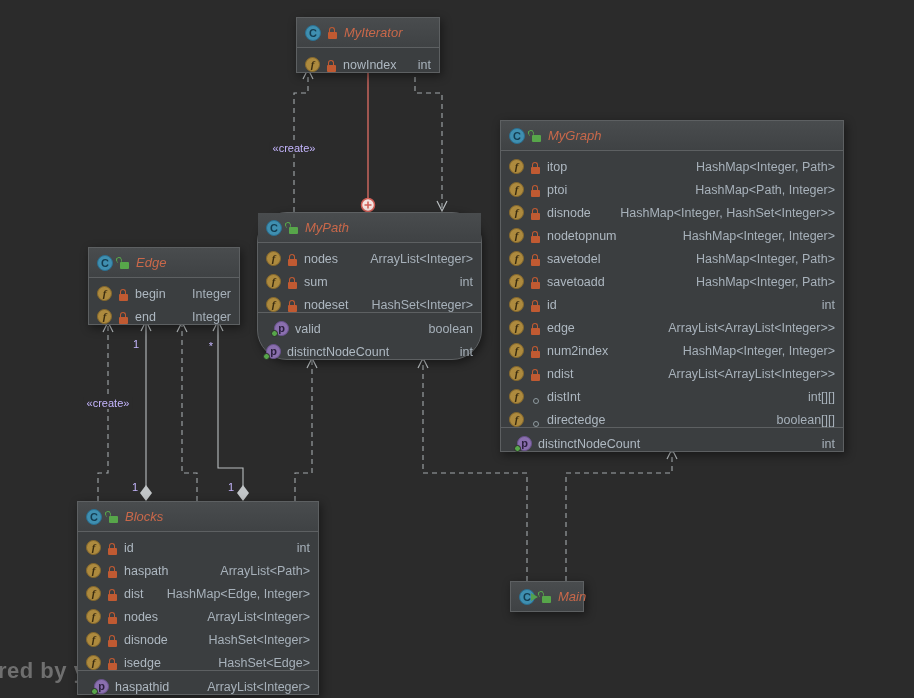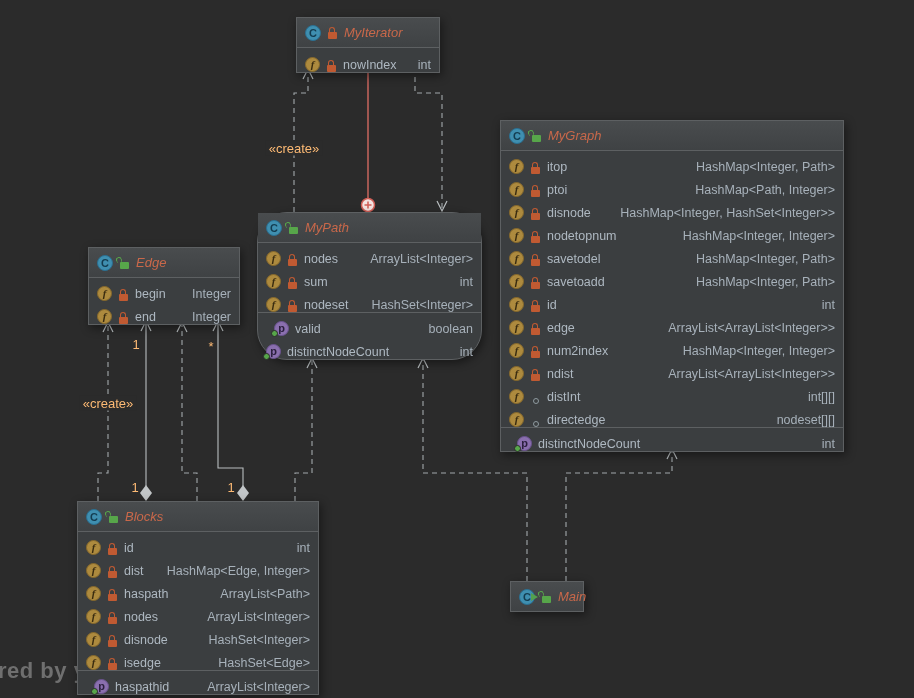--- a/index.html
+++ b/index.html
@@ -45,21 +45,21 @@
   .lock{background:#c05a32;}
   .lock::before{content:"";position:absolute;top:-5px;left:1px;width:6px;height:6px;
         border:1.5px solid #c05a32;border-bottom:none;border-radius:3px 3px 0 0;box-sizing:border-box;}
   .unlock{background:#57a64a;}
   .unlock::before{content:"";position:absolute;top:-5px;left:-4px;width:6px;height:6px;
         border:1.5px solid #57a64a;border-bottom:none;border-radius:3px 3px 0 0;box-sizing:border-box;
         transform:rotate(-14deg);}
   .pkg{width:6px;height:6px;border:1.5px solid #8e9a9f;border-radius:50%;box-sizing:border-box;}
 
   
-  .edge-label{position:absolute;transform:translate(-50%,-50%);font-size:13px;color:#fdba74;
+  .edge-label{position:absolute;transform:translate(-50%,-50%);font-size:11px;color:#c4b5fd;
         background:#2b2b2b;padding:0 3px;z-index:2;white-space:nowrap;text-align:center;}
   .mult{background:transparent;padding:0 1px;}
 </style>
 </head>
 <body>
 
 <div id="canvas">
 
   <div class="watermark">red by yF</div>
 
@@ -222,21 +222,21 @@
         </span>
       <span class="mname">distInt</span>
       <span class="mtype">int[][]</span>
     </div>
     <div class="row">
       <span class="ic-f"></span>
       <span class="vis">
           <span class="pkg"></span>
         </span>
       <span class="mname">directedge</span>
-      <span class="mtype">nodeset[][]</span>
+      <span class="mtype">boolean[][]</span>
     </div>
     <div class="row sep-top">
       <span class="ic-p"></span>
       <span class="mname">distinctNodeCount</span>
       <span class="mtype">int</span>
     </div>
   </div>
 
   <div class="uml-box" style="left:257px;top:212px;width:223px;border-radius:30px;">
     <div class="uml-header">
@@ -322,30 +322,30 @@
           <span class="lock"></span>
         </span>
       <span class="mname">id</span>
       <span class="mtype">int</span>
     </div>
     <div class="row">
       <span class="ic-f"></span>
       <span class="vis">
           <span class="lock"></span>
         </span>
+      <span class="mname">haspath</span>
+      <span class="mtype">ArrayList&lt;Path&gt;</span>
+    </div>
+    <div class="row">
+      <span class="ic-f"></span>
+      <span class="vis">
+          <span class="lock"></span>
+        </span>
       <span class="mname">dist</span>
       <span class="mtype">HashMap&lt;Edge, Integer&gt;</span>
-    </div>
-    <div class="row">
-      <span class="ic-f"></span>
-      <span class="vis">
-          <span class="lock"></span>
-        </span>
-      <span class="mname">haspath</span>
-      <span class="mtype">ArrayList&lt;Path&gt;</span>
     </div>
     <div class="row">
       <span class="ic-f"></span>
       <span class="vis">
           <span class="lock"></span>
         </span>
       <span class="mname">nodes</span>
       <span class="mtype">ArrayList&lt;Integer&gt;</span>
     </div>
     <div class="row">

